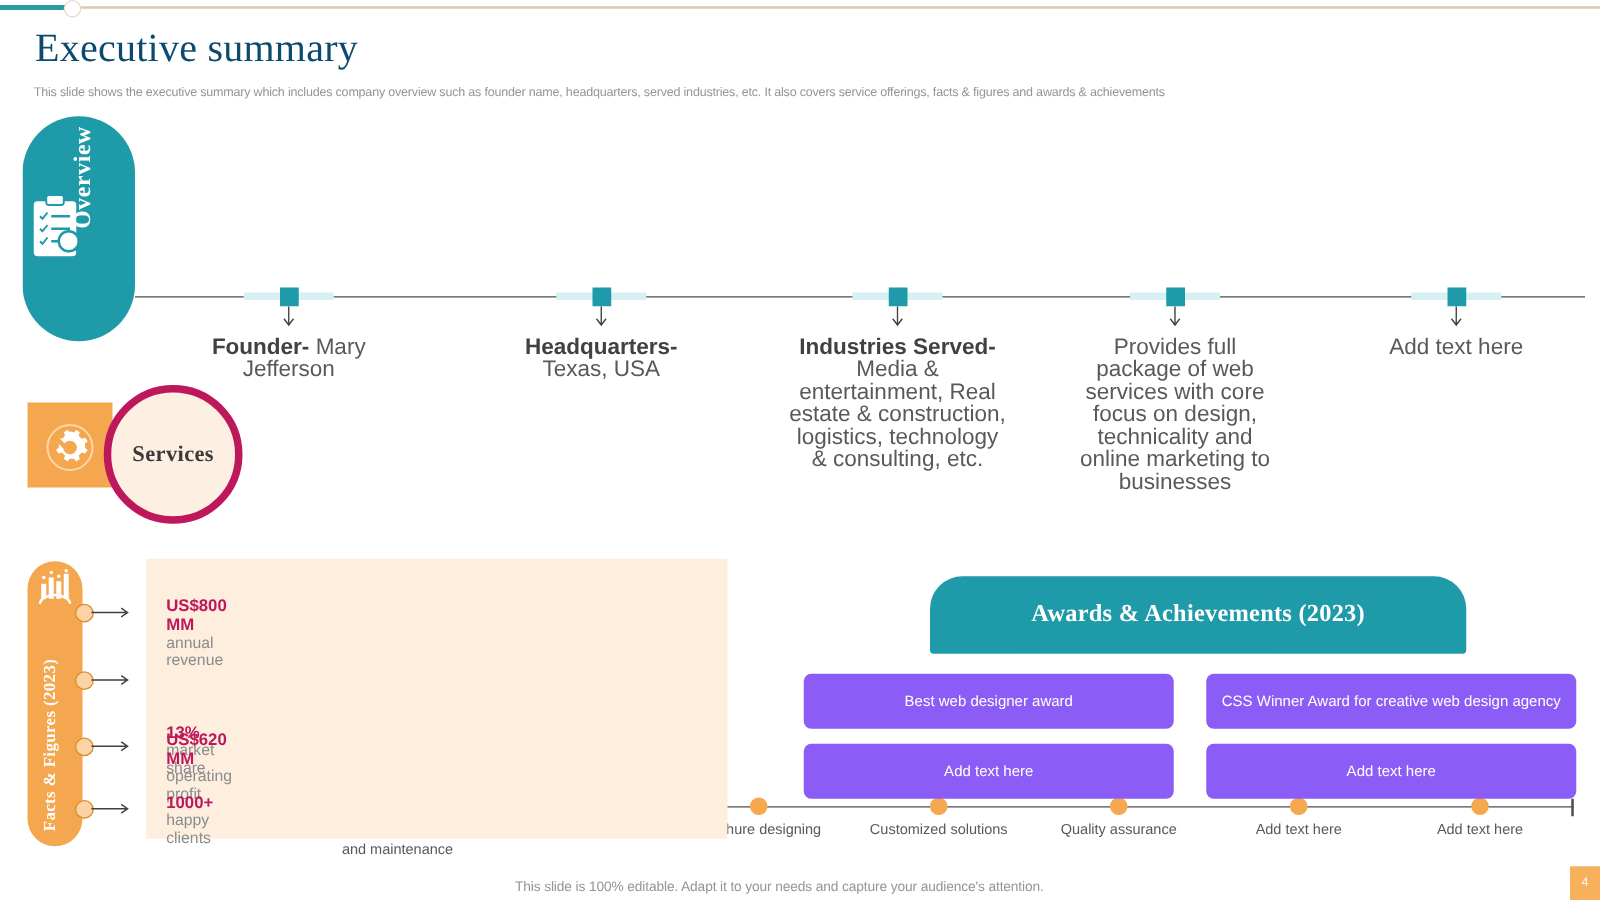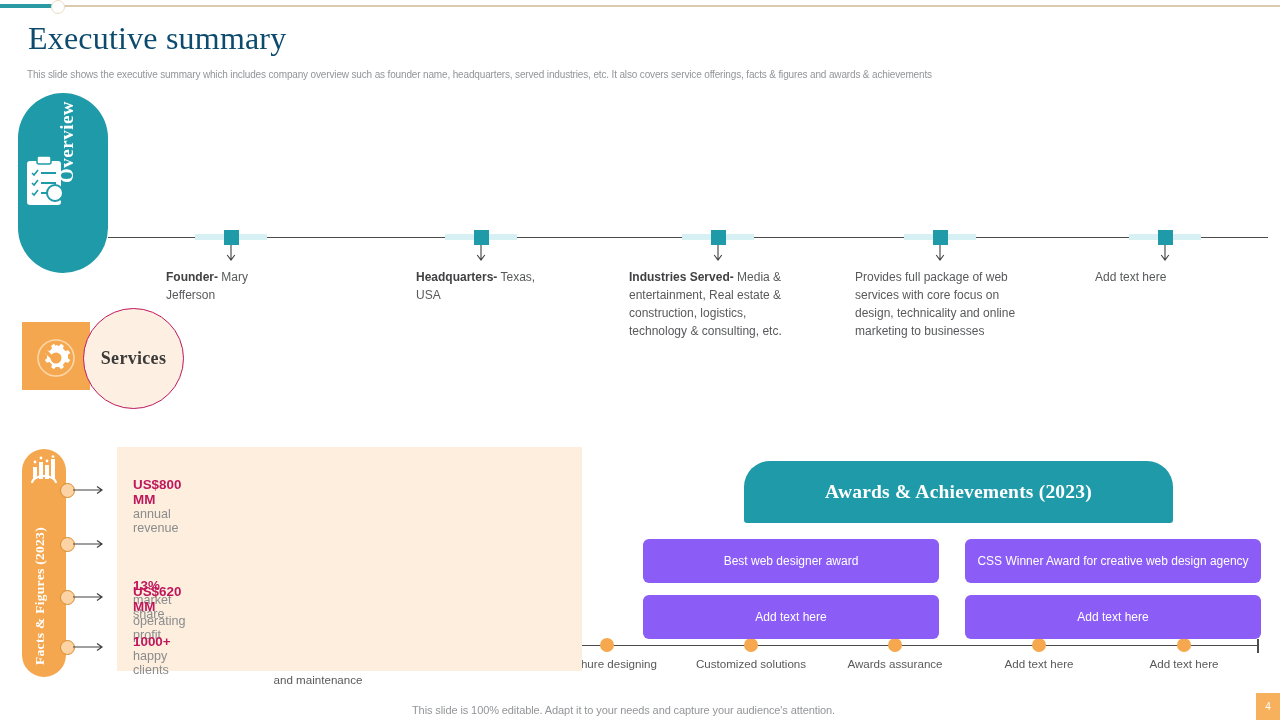--- a/index.html
+++ b/index.html
@@ -75,35 +75,35 @@
     background:#d6f0f3;
   }
   .ov-marker {
     position:absolute; width:15px; height:15px; top:137px;
     background:#1f9aa8;
   }
   .ov-arrow {
     position:absolute; top:152px; width:12px; height:18px;
   }
   .ov-text {
-    position:absolute; top:175px; 
-    font-size:12px; line-height:18px; color:#58595b;
+    position:absolute; top:175px; text-align:center;
+    font-size:18px; line-height:18px; color:#58595b;
   }
   .ov-text b { color:#414042; font-weight:bold; }
 
   
   #services { position:absolute; left:0; top:300px; width:1280px; height:105px; }
   .svc-square {
     position:absolute; left:22px; top:22px; width:68px; height:68px;
     background:#f5a74f;
   }
   .svc-sq-icon { position:absolute; left:32px; top:338px; width:48px; height:40px; }
   .svc-circle {
     position:absolute; left:83px; top:8px; width:99px; height:99px;
-    border-radius:50%; background:#fdf0e2; border:1px solid #be185d;
+    border-radius:50%; background:#fdf0e2; border:6px solid #be185d;
     display:flex; align-items:center; justify-content:center;
   }
   .svc-circle span {
     font-family:"Liberation Serif", serif; font-weight:bold;
     font-size:18px; color:#3c3a39; letter-spacing:.3px;
   }
   .svc-connector-h1 {
     position:absolute; left:182px; top:361px; width:33px; height:1px; background:#4d4d4d;
   }
   .svc-connector-v {
@@ -263,21 +263,21 @@
   <div id="services-nodes">
       <div class="svc-dot" style="left: 311px;"></div>
       <div class="svc-text" style="left: 246px; width: 144px;">Application development and maintenance</div>
       <div class="svc-dot" style="left: 455px;"></div>
       <div class="svc-text" style="left: 390px; width: 144px;">Website hosting</div>
       <div class="svc-dot" style="left: 600px;"></div>
       <div class="svc-text" style="left: 535px; width: 144px;">Brochure designing</div>
       <div class="svc-dot" style="left: 744px;"></div>
       <div class="svc-text" style="left: 679px; width: 144px;">Customized solutions</div>
       <div class="svc-dot" style="left: 888px;"></div>
-      <div class="svc-text" style="left: 823px; width: 144px;">Awards assurance</div>
+      <div class="svc-text" style="left: 823px; width: 144px;">Quality assurance</div>
       <div class="svc-dot" style="left: 1032px;"></div>
       <div class="svc-text" style="left: 967px; width: 144px;">Add text here</div>
       <div class="svc-dot" style="left: 1177px;"></div>
       <div class="svc-text" style="left: 1112px; width: 144px;">Add text here</div>
     </div>
 </div>
 
 <svg class="svc-sq-icon" viewBox="0 0 48 40">
   <circle cx="24" cy="20" r="18" fill="none" stroke="#fcd7a8" stroke-width="1.6"></circle>
   <path d="M24 7 l3.2 1.0 l1.8 -2.2 l2.8 2.0 l-0.8 2.8 l2.4 2.4 l2.8 -0.8 l2.0 2.8 l-2.2 1.8 l0 3.4 l2.2 1.8 l-2.0 2.8 l-2.8 -0.8 l-2.4 2.4 l0.8 2.8 l-2.8 2.0 l-1.8 -2.2 l-3.4 0 l-1.8 2.2 l-2.8 -2.0 l0.8 -2.8 l-2.4 -2.4 l-2.8 0.8 l-2.0 -2.8 l2.2 -1.8 l0 -3.4 l-2.2 -1.8 l2.0 -2.8 l2.8 0.8 l2.4 -2.4 l-0.8 -2.8 l2.8 -2.0 l1.8 2.2 z" fill="#ffffff"></path>

